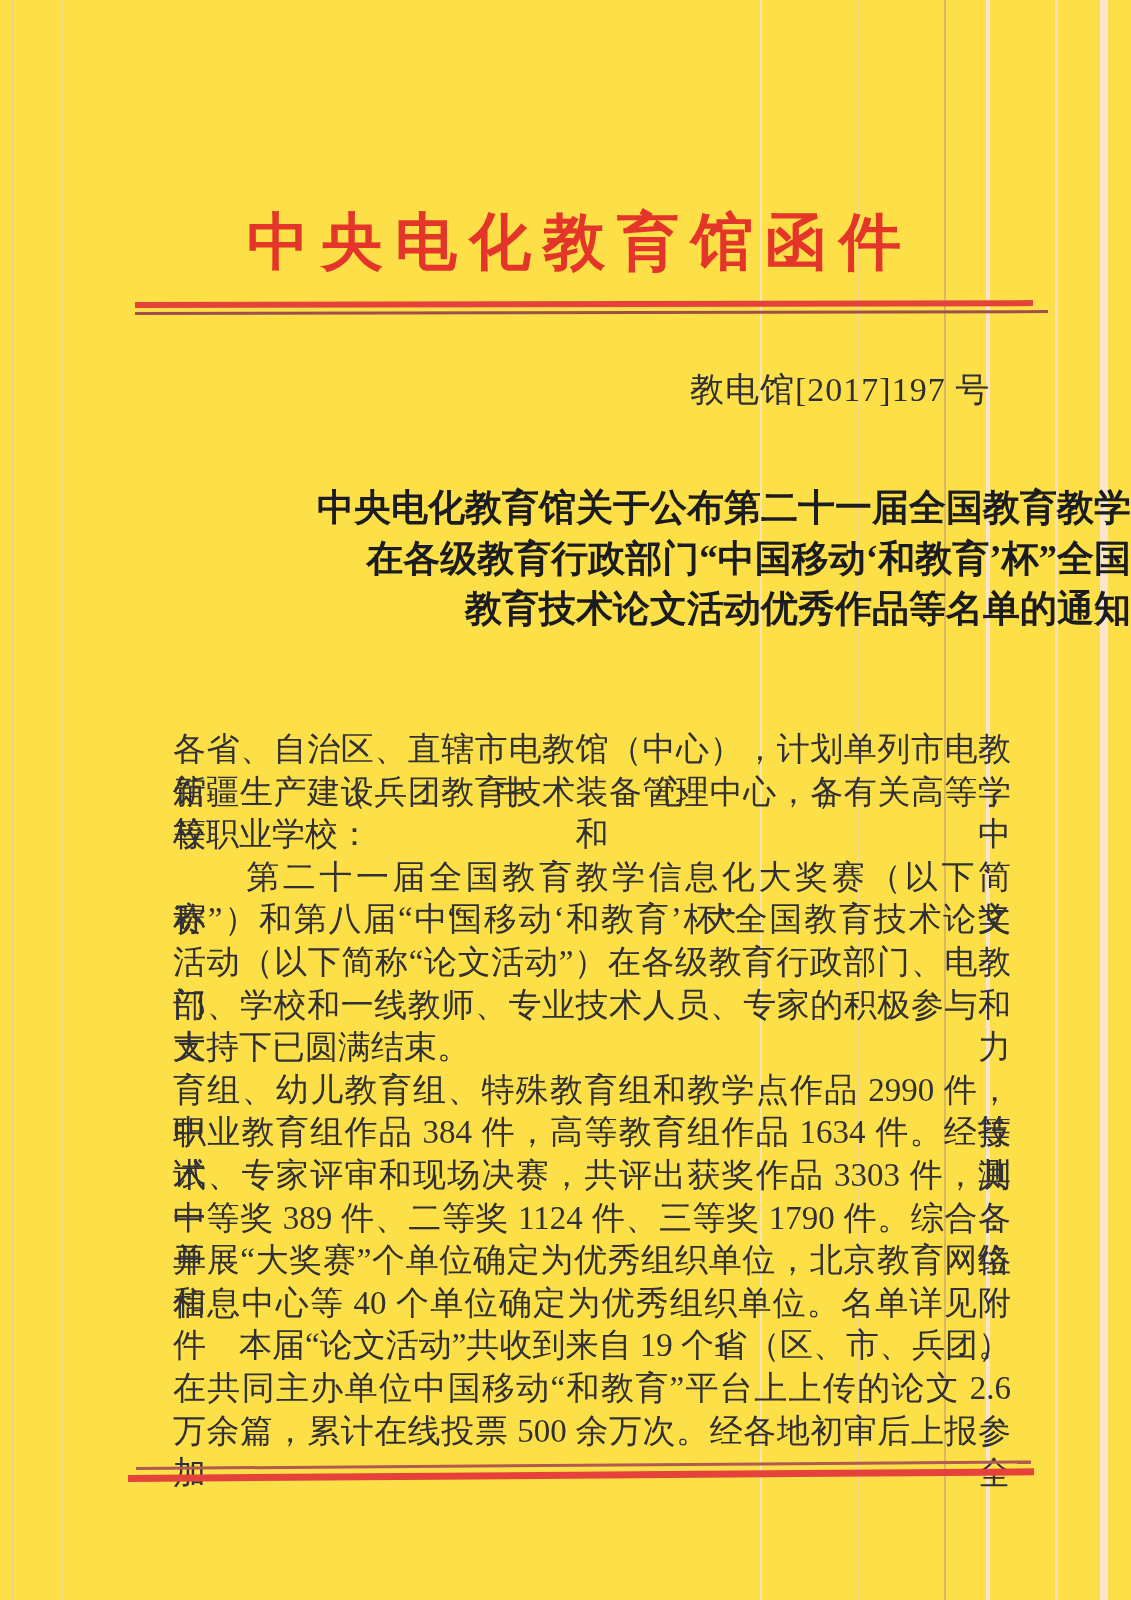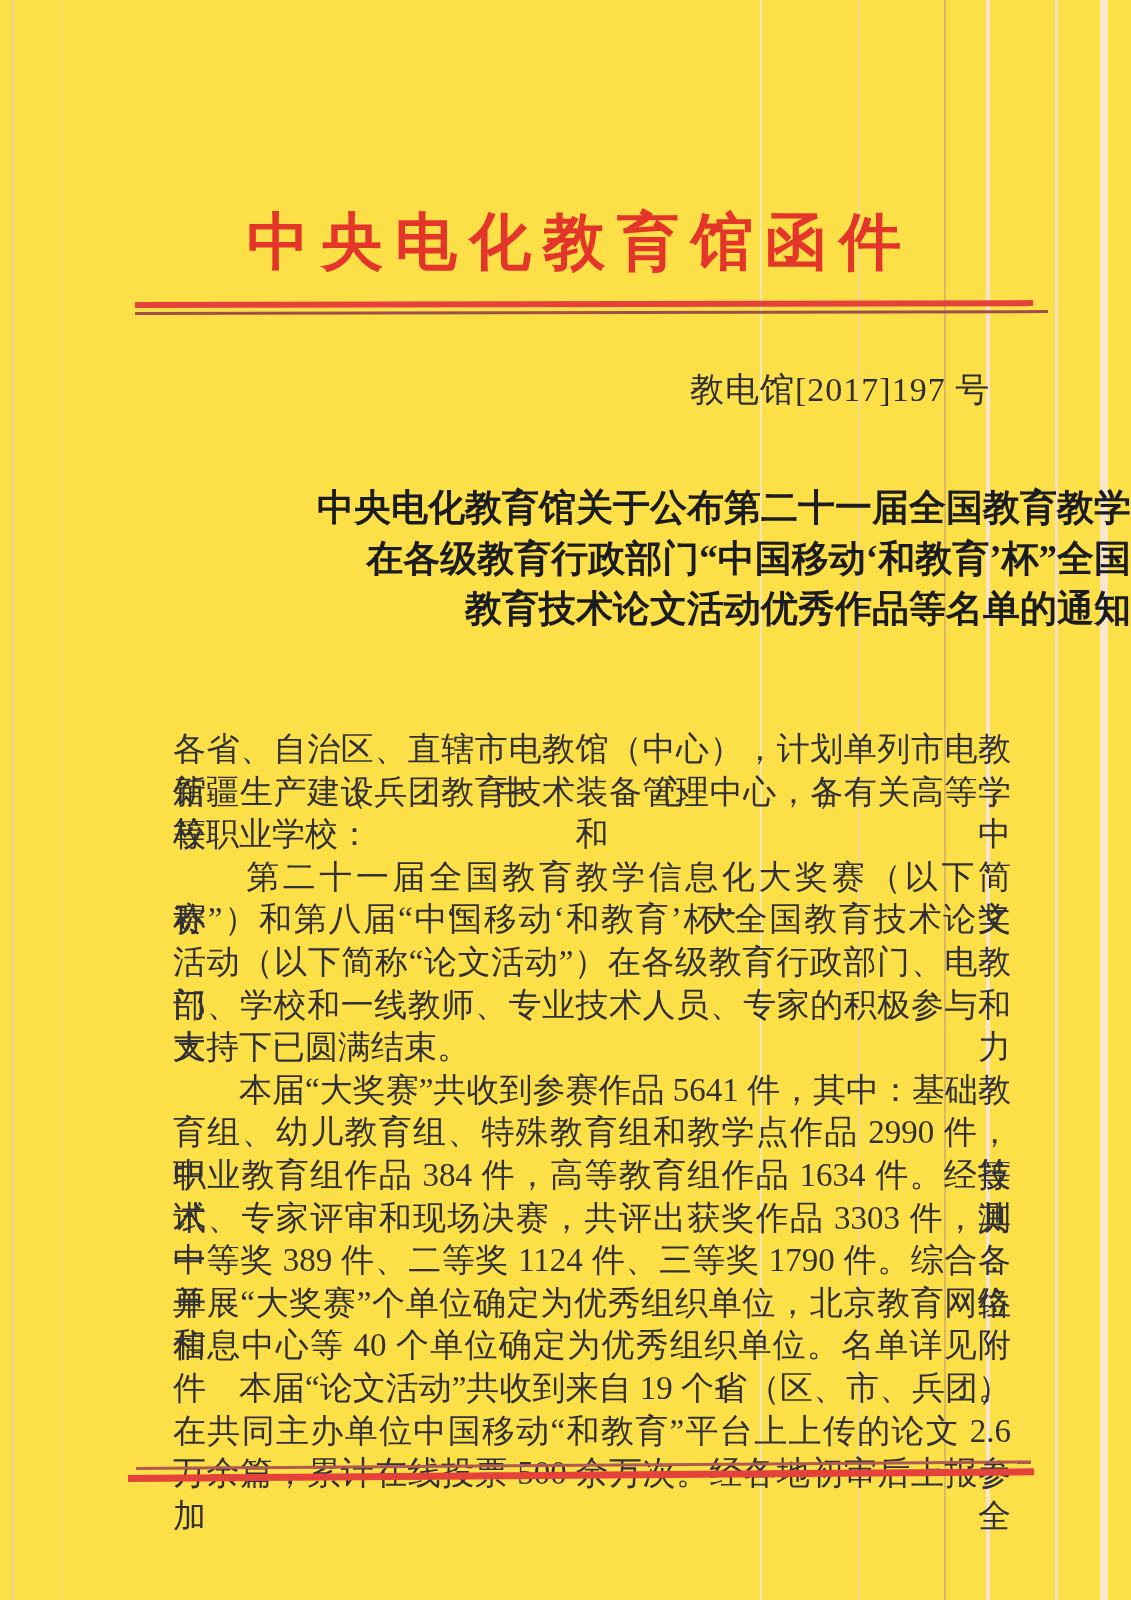--- a/index.html
+++ b/index.html
@@ -83,21 +83,20 @@
 
   <div class="body-text">
     <div class="bodyline">各省、自治区、直辖市电教馆（中心），计划单列市电教馆（中心），</div>
     <div class="bodyline">新疆生产建设兵团教育技术装备管理中心，各有关高等学校和中</div>
     <div class="bodyline pend">等职业学校：</div>
     <div class="bodyline">　　第二十一届全国教育教学信息化大奖赛（以下简称“大奖</div>
     <div class="bodyline">赛”）和第八届“中国移动‘和教育’杯”全国教育技术论文</div>
     <div class="bodyline">活动（以下简称“论文活动”）在各级教育行政部门、电教部</div>
     <div class="bodyline">门、学校和一线教师、专业技术人员、专家的积极参与和大力</div>
     <div class="bodyline pend">支持下已圆满结束。</div>
-    <div class="bodyline">　　本届“大奖赛”共收到参赛作品 5641 件，其中：基础教</div>
     <div class="bodyline">育组、幼儿教育组、特殊教育组和教学点作品 2990 件，中等</div>
     <div class="bodyline">职业教育组作品 384 件，高等教育组作品 1634 件。经技术测</div>
     <div class="bodyline">试、专家评审和现场决赛，共评出获奖作品 3303 件，其中：</div>
     <div class="bodyline">一等奖 389 件、二等奖 1124 件、三等奖 1790 件。综合各单位</div>
     <div class="bodyline">开展“大奖赛”个单位确定为优秀组织单位，北京教育网络和</div>
     <div class="bodyline">信息中心等 40 个单位确定为优秀组织单位。名单详见附件 1。</div>
     <div class="bodyline">　　本届“论文活动”共收到来自 19 个省（区、市、兵团）</div>
     <div class="bodyline">在共同主办单位中国移动“和教育”平台上上传的论文 2.6</div>
     <div class="bodyline">万余篇，累计在线投票 500 余万次。经各地初审后上报参加全</div>
   </div>

